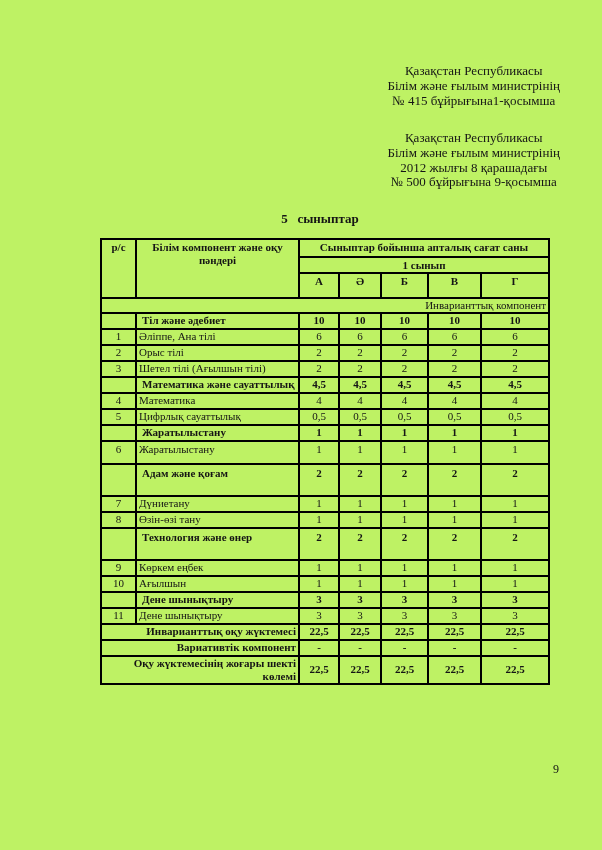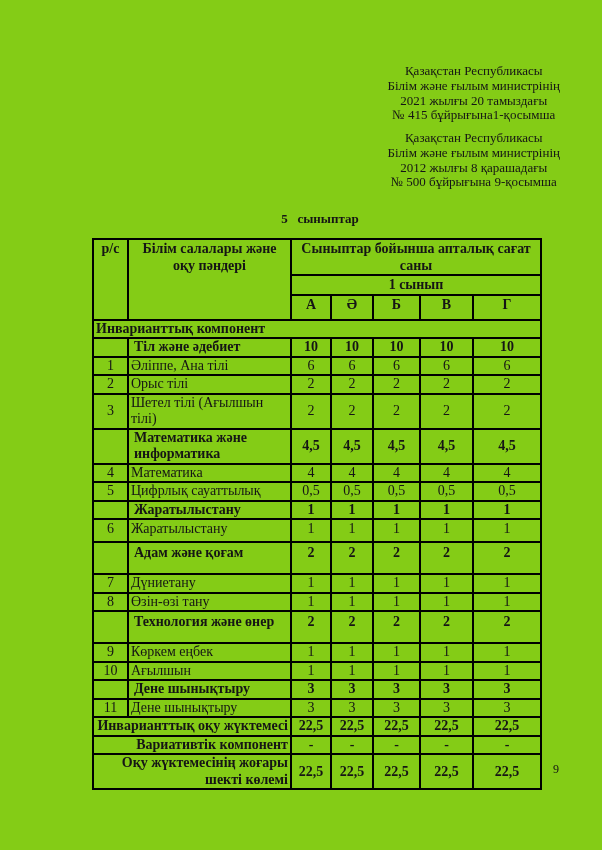--- a/index.html
+++ b/index.html
@@ -1,19 +1,19 @@
 <!DOCTYPE html>
 <html><head>
 <meta charset="utf-8">
 <style>
   html,body{margin:0;padding:0;background:#ffffff;}
   .page{
     position:relative;
     width:602px;height:850px;
-    background:#84cc16;
+    background:#bef264;
     color:#151515;
     font-family:"Liberation Serif", serif;
     overflow:hidden;
   }
   .annex-block{
     position:absolute;
     right:42px;
     text-align:center;
     font-size:13px;
     line-height:14.8px;
@@ -24,45 +24,45 @@
   .doc-title{
     position:absolute;
     top:211px;left:95px;width:450px;
     text-align:center;
     font-weight:bold;
     font-size:13px;
     white-space:pre;
   }
   table.curriculum{
     position:absolute;
-    top:238px;left:92px;
+    top:238px;left:100px;
     width:450px;
     border-collapse:collapse;
     table-layout:fixed;
-    font-size:14px;
+    font-size:11px;
   }
   .curriculum th,.curriculum td{
     border:2px solid #000;
     padding:0 2px;
     line-height:1.18;
     color:#151515;
   }
   .curriculum thead th{
     font-weight:bold;
     text-align:center;
     vertical-align:top;
     padding-top:1px;
   }
   tr.hdr1 th{height:15px;}
   tr.hdr2 th{height:11px;}
   tr.hdr3 th{height:22px;}
   tr.banner-row td{
     height:12px;
-    font-weight:bold;
-    text-align:left;
+    font-weight:normal;
+    text-align:right;
     vertical-align:top;
   }
   tbody td{height:14px;vertical-align:middle;}
   .cell-num{text-align:center;}
   .cell-label{text-align:left;padding-left:7px;}
   tr.r-section td{font-weight:bold;}
   tr.r-section .cell-label{padding-left:5px;border-radius:7px;}
   .cell-val{text-align:center;}
   tr.r-total td{font-weight:bold;}
   .cell-label-merged{text-align:right;font-weight:bold;}
@@ -75,21 +75,20 @@
   }
 </style>
 </head>
 <body>
 
 <div class="page">
 
   <div class="annex-block annex-1">
     <div>Қазақстан Республикасы</div>
     <div>Білім және ғылым министрінің</div>
-    <div>2021 жылғы 20 тамыздағы</div>
     <div>№ 415 бұйрығына1-қосымша</div>
   </div>
 
   <div class="annex-block annex-2">
     <div>Қазақстан Республикасы</div>
     <div>Білім және ғылым министрінің</div>
     <div>2012 жылғы 8 қарашадағы</div>
     <div>№ 500 бұйрығына 9-қосымша</div>
   </div>
 
@@ -101,21 +100,21 @@
       <col style="width:163px">
       <col style="width:40px">
       <col style="width:42px">
       <col style="width:47px">
       <col style="width:53px">
       <col style="width:68px">
     </colgroup>
     <thead>
       <tr class="hdr1">
         <th rowspan="3">р/с</th>
-        <th rowspan="3">Білім салалары және оқу пәндері</th>
+        <th rowspan="3">Білім компонент және оқу пәндері</th>
         <th colspan="5">Сыныптар  бойынша апталық сағат саны</th>
       </tr>
       <tr class="hdr2">
         <th colspan="5">1 сынып</th>
       </tr>
       <tr class="hdr3">
         <th>А</th>
         <th>Ә</th>
         <th>Б</th>
         <th>В</th>
@@ -157,21 +156,21 @@
           <td class="cell-num">3</td>
           <td class="cell-label">Шетел тілі (Ағылшын тілі)</td>
           <td class="cell-val">2</td>
           <td class="cell-val">2</td>
           <td class="cell-val">2</td>
           <td class="cell-val">2</td>
           <td class="cell-val">2</td>
         </tr>
         <tr class="r-section">
           <td class="cell-num"></td>
-          <td class="cell-label">Математика және информатика</td>
+          <td class="cell-label">Математика және сауаттылық</td>
           <td class="cell-val">4,5</td>
           <td class="cell-val">4,5</td>
           <td class="cell-val">4,5</td>
           <td class="cell-val">4,5</td>
           <td class="cell-val">4,5</td>
         </tr>
         <tr class="r-subject">
           <td class="cell-num">4</td>
           <td class="cell-label">Математика</td>
           <td class="cell-val">4</td>

